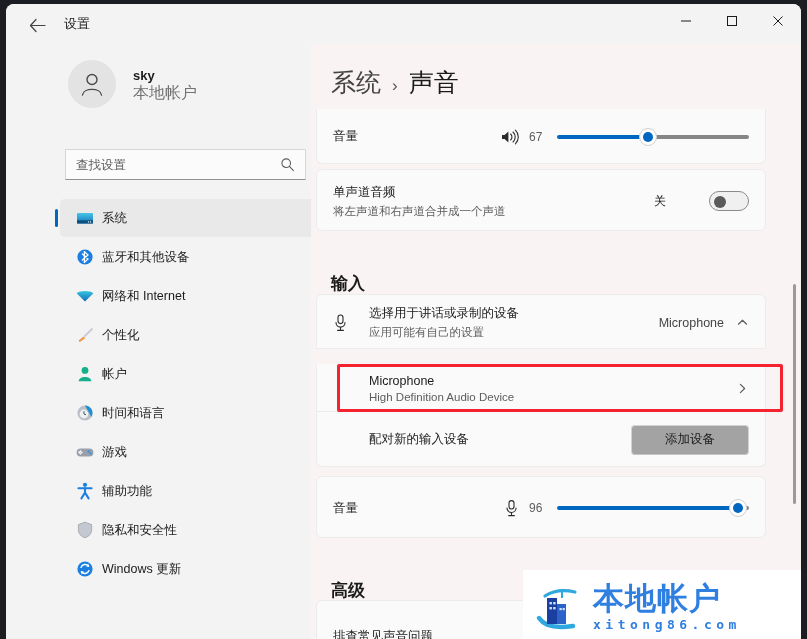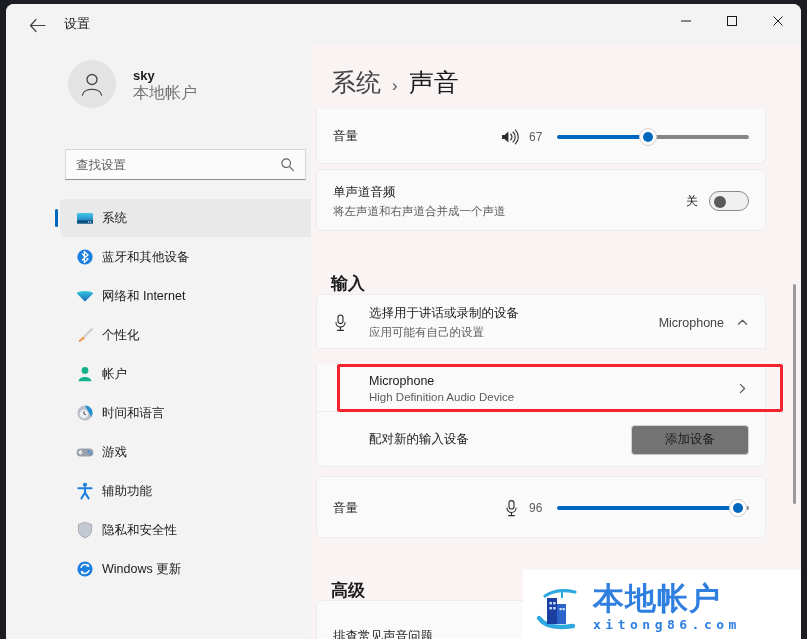--- a/index.html
+++ b/index.html
@@ -179,21 +179,21 @@
   }
   .toggle .knob {
     position: absolute; left: 4px; top: 4px;
     width: 12px; height: 12px; border-radius: 50%;
     background: #5a5a5a;
   }
   .toggle-state { font-size: 12px; color: #1b1b1b; margin-right: 11px; }
   
   .btn {
     min-width: 118px; height: 30px;
-    background: #737373;
+    background: #a3a3a3;
     border: 1px solid #d3d3d3;
     border-bottom-color: #c4c4c4;
     border-radius: 4px;
     font-size: 12.5px; color: #1b1b1b;
     font-family: Liberation Sans, sans-serif;
     cursor: pointer;
   }
   .devname { font-size: 12.5px; color: #444; margin-right: 12px; }
   
   #highlight {
@@ -453,21 +453,21 @@
             <div class="track-fill" style="width:86px;"></div>
             <div class="thumb">
                 <i></i>
               </div>
             <div class="track-rest" style="flex:1;"></div>
           </div>
         </div>
       </div>
 
       <div class="card" style="top:125px;height:62px;">
-        <div class="row" style="height:62px;">
+        <div class="row" style="height:62px;gap:32px;">
           <div class="lbl-block">
             <span class="row-title">单声道音频</span>
             <span class="row-sub">将左声道和右声道合并成一个声道</span>
           </div>
           <span class="spacer"></span>
           <span class="toggle-state">关</span>
           <div class="toggle">
             <span class="knob"></span>
           </div>
         </div>

